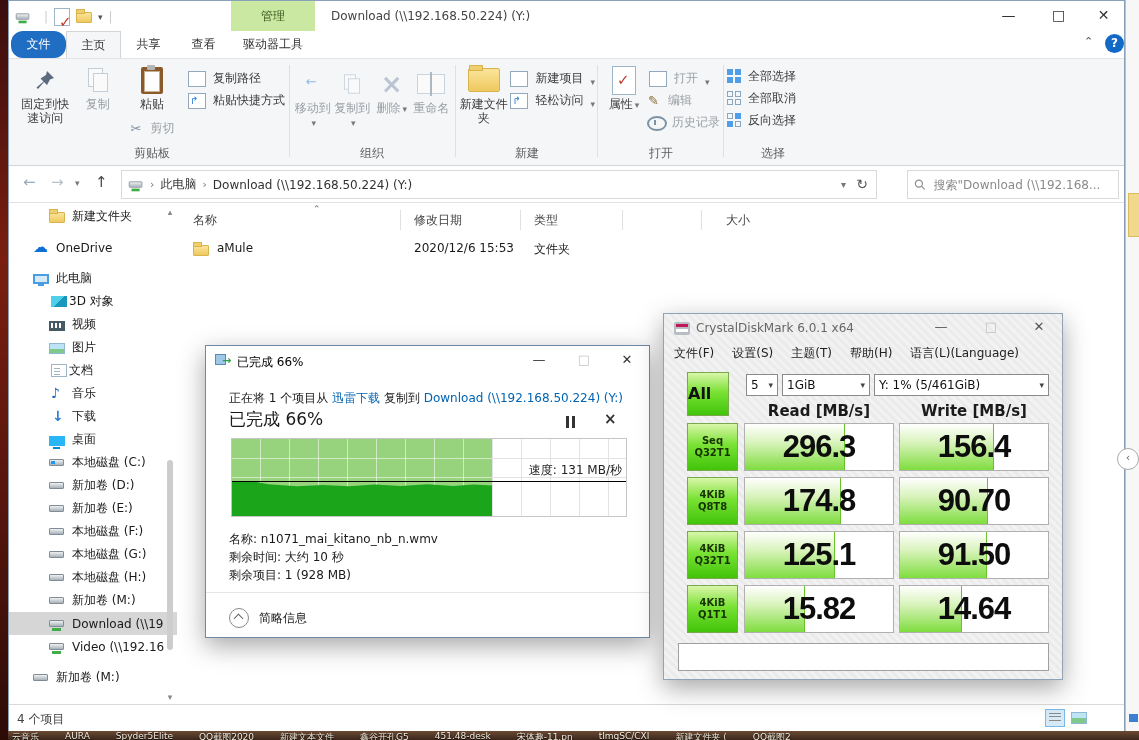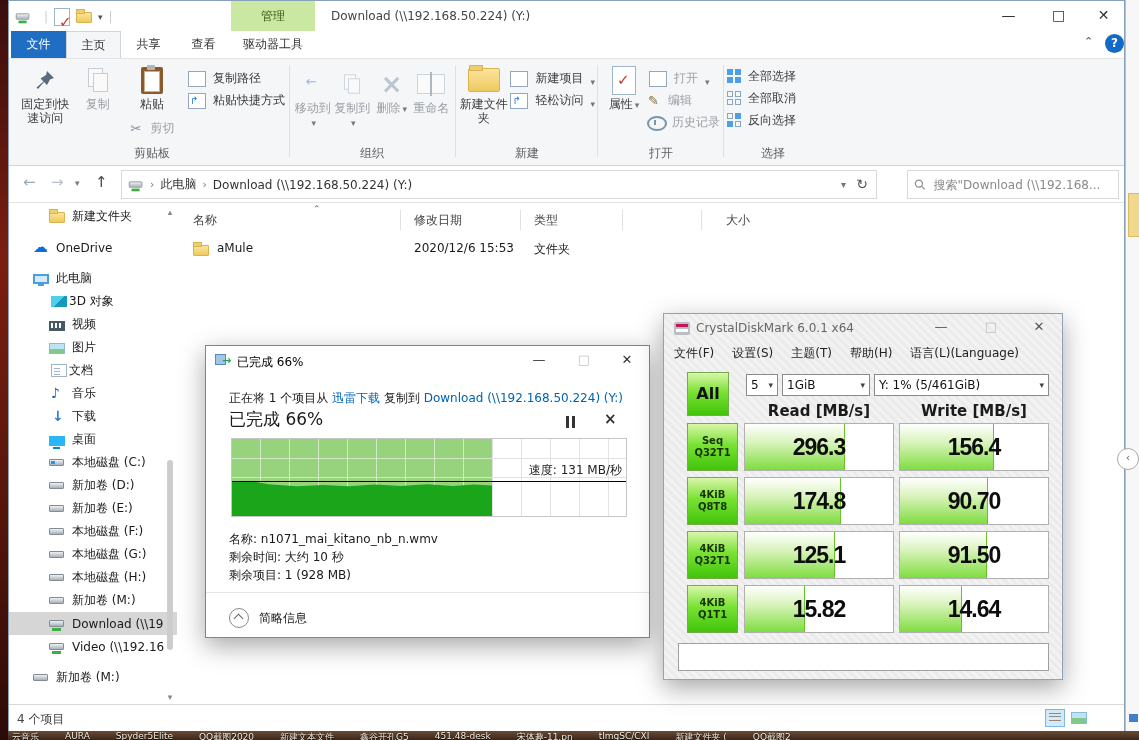--- a/index.html
+++ b/index.html
@@ -20,21 +20,21 @@
   #explorer{left:8px;top:0;width:1117px;height:731px;background:#fff;border:1px solid #88a0b8;box-sizing:border-box;}
   
   .qat{left:6px;top:7px;height:18px;display:flex;align-items:center;gap:6px;}
   .qat .sep{color:#ccc;}
   .manage-tab{left:222px;top:0;width:84px;height:30px;background:#cbe8a2;color:#3c5a1e;text-align:center;line-height:30px;}
   .win-title{left:322px;top:0;height:30px;line-height:30px;color:#444;}
   .winbtn{top:0;width:45px;height:30px;text-align:center;line-height:28px;font-size:14px;color:#333;}
   
   .tabrow{left:0;top:30px;width:100%;height:27px;background:#fff;}
   .tab{position:absolute;top:0;height:27px;line-height:27px;text-align:center;color:#333;}
-  .tab.file{left:2px;width:55px;background:#1f6ec3;color:#fff;}
+  .tab.file{left:2px;width:55px;background:#1f6ec3;color:#fff;border-radius:12px;}
   .tab.active{background:#f5f6f7;border:1px solid #d4d4d4;border-bottom:none;box-sizing:border-box;}
   .ribbon-chev{left:1075px;top:34px;color:#555;font-size:11px;}
   .helpbtn{left:1096px;top:33px;width:19px;height:19px;border-radius:50%;background:#1269c6;color:#fff;text-align:center;line-height:19px;font-weight:bold;font-size:12px;}
   
   .ribbon{left:0;top:57px;width:100%;height:108px;background:#f5f6f7;border-top:1px solid #e4e4e4;border-bottom:1px solid #d4d4d4;box-sizing:border-box;}
   .grp{position:absolute;top:0;height:106px;}
   .grp-lbl{position:absolute;bottom:3px;left:0;width:100%;text-align:center;color:#5e5e5e;}
   .gsep{position:absolute;top:6px;height:92px;width:1px;background:#e0e0e0;}
   .grp-items{display:flex;align-items:flex-start;padding-top:4px;}
   .rbtn{display:flex;flex-direction:column;align-items:center;color:#3b3b3b;}
@@ -169,31 +169,31 @@
        background:repeating-linear-gradient(45deg,#f2f2f2 0 3px,#ebebeb 3px 6px);box-shadow:0 8px 24px rgba(0,0,0,.35);padding-left:24px;}
   #cdm .ctitle{position:absolute;left:32px;top:7px;color:#666;}
   .cdmico{position:absolute;left:10px;top:8px;width:16px;height:13px;background:#b8bec4;border-radius:2px;}
   .cdmico::before{content:"";position:absolute;left:2px;top:2px;width:12px;height:3px;background:#c2185b;}
   .cdmico::after{content:"";position:absolute;left:2px;top:7px;width:12px;height:3px;background:#fff;}
   #cdm .cbtn{position:absolute;top:0;width:46px;height:28px;text-align:center;line-height:26px;font-size:13px;color:#555;}
   #cdm .cbtn.dis{color:#c0c0c0;}
   .cdmmenu{position:absolute;left:0;top:28px;width:100%;height:22px;display:flex;gap:18px;padding-left:10px;align-items:center;color:#222;}
   .greenbtn{background:linear-gradient(#d9f6aa,#7ae234 45%,#41c40a);border:1px solid #7aa84f;box-sizing:border-box;}
   .allbtn{position:absolute;left:23px;top:58px;width:42px;height:44px;color:#111;font-size:16px;font-weight:bold;
-          text-align:center;line-height:42px;}
+          line-height:42px;}
   .combo{position:absolute;top:60px;height:22px;background:#fff;border:1px solid #8a8a8a;box-sizing:border-box;
          display:flex;align-items:center;justify-content:space-between;padding:0 4px;color:#111;}
   .combo .ca{color:#444;font-size:9px;}
   .colhead{position:absolute;top:88px;width:150px;text-align:center;font-weight:bold;font-size:15px;color:#1a1a1a;}
   .mrow-label{position:absolute;left:23px;width:51px;height:48px;color:#163300;font-size:10px;font-weight:bold;
               display:flex;flex-direction:column;align-items:center;justify-content:center;line-height:1.25;}
   .mcell{position:absolute;width:150px;height:48px;background:#fff;border:1px solid #b0b0b0;box-sizing:border-box;overflow:hidden;}
   .mfill{position:absolute;left:0;top:0;bottom:0;background:linear-gradient(#ffffff,#d9f3bc 40%,#7fdd3f);border-right:1px solid #69c12e;}
   .mval{position:absolute;left:0;top:0;width:100%;height:100%;display:flex;align-items:center;justify-content:center;
-        font-size:23px;font-weight:bold;color:#0d0d0d;letter-spacing:-1px;font-family:"Liberation Sans","DejaVu Sans",sans-serif;}
+        font-size:31px;font-weight:bold;color:#0d0d0d;letter-spacing:-1px;font-family:"Liberation Sans","DejaVu Sans",sans-serif;}
   .commentbox{position:absolute;left:14px;top:329px;width:371px;height:28px;background:#fff;border:1px solid #a0a0a0;box-sizing:border-box;}
 </style>
 </head>
 <body>
 
 <div id="screen">
 
   <div id="left-sliver" class="abs"></div>
 
   <div id="explorer" class="abs">

